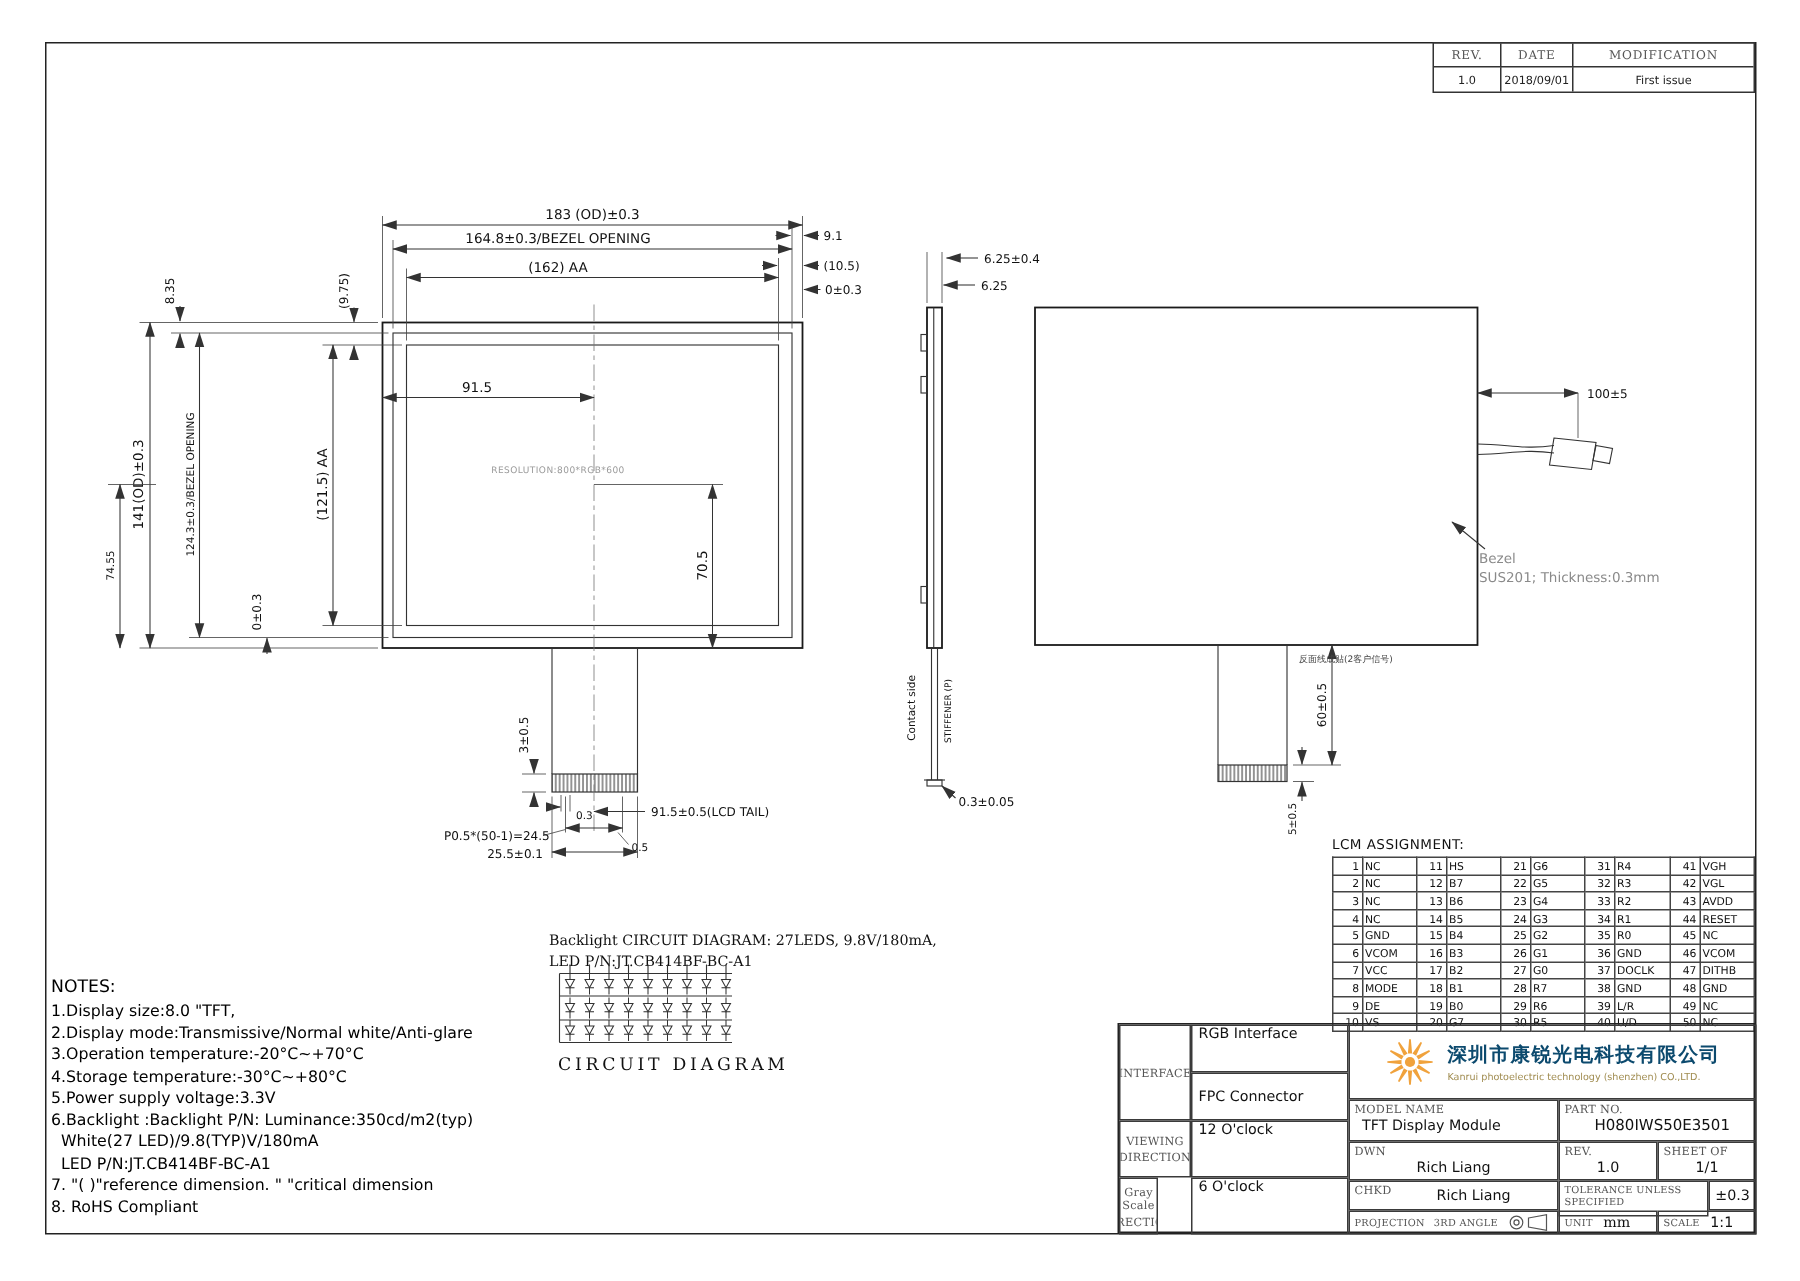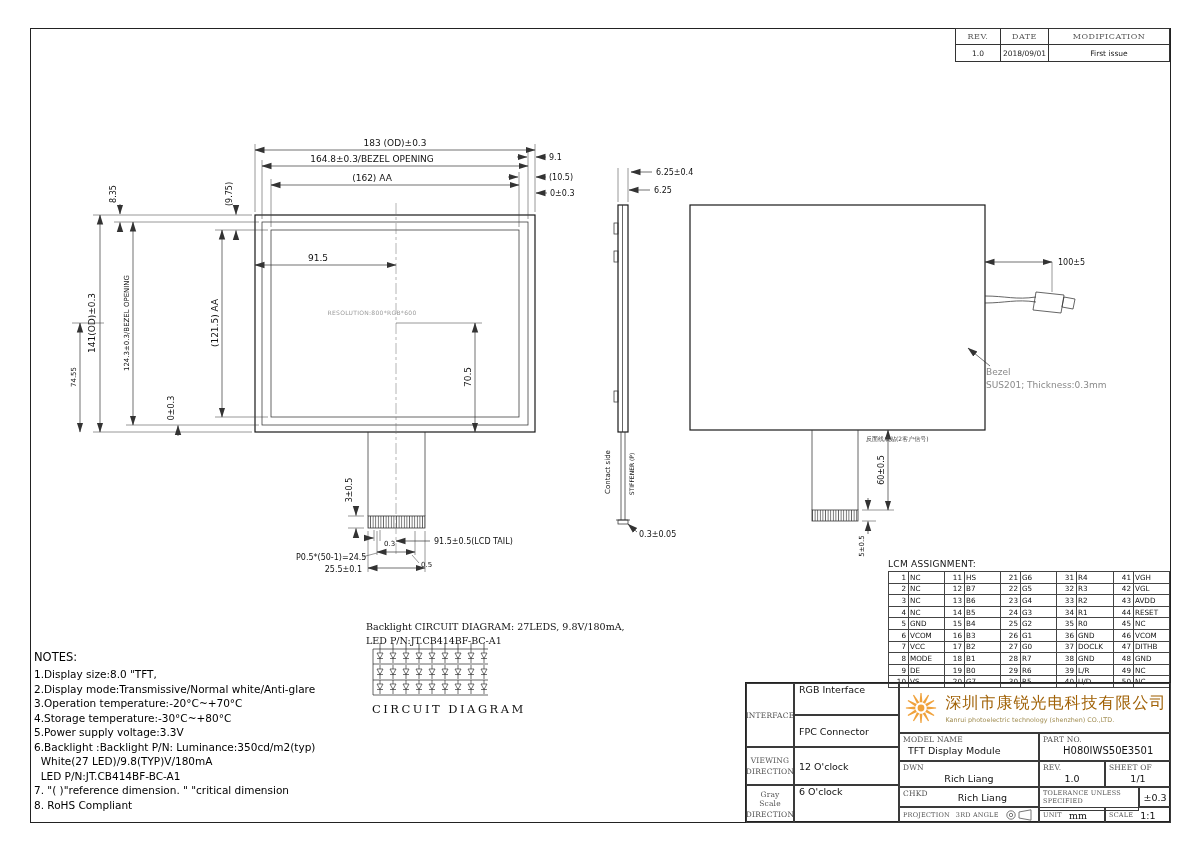--- a/index.html
+++ b/index.html
@@ -41,21 +41,21 @@
   .note-line{font-size:10.5px;line-height:14.5px;white-space:pre;}
   
   .tb{position:absolute;left:745px;top:682px;width:425px;height:140px;border:1.2px solid #222;box-sizing:border-box;}
   .tc{position:absolute;box-sizing:border-box;border:0.7px solid #3a3a3a;overflow:hidden;}
   .tl{font-family:"DejaVu Serif",serif;font-size:7.5px;color:#555;padding:1px 3px;letter-spacing:0.2px;}
   .tl2{font-family:"DejaVu Serif",serif;font-size:6.5px;color:#555;letter-spacing:0.2px;}
   .tv{font-size:9.5px;color:#111;padding:0 4px;}
   .center{display:flex;align-items:center;justify-content:center;text-align:center;}
   .vcenter{display:flex;flex-direction:column;align-items:center;justify-content:center;text-align:center;}
   .comp{display:flex;align-items:center;justify-content:center;gap:8px;}
-  .comp-cn{font-size:16px;font-weight:normal;color:#a16207;letter-spacing:1px;}
+  .comp-cn{font-size:13px;font-weight:bold;color:#0c4a6e;letter-spacing:1px;}
   .comp-en{font-size:6.4px;color:#a08c50;margin-top:2px;}
   .projrow{display:flex;align-items:center;gap:6px;padding:0 3px;}
 </style>
 </head>
 <body>
 
 <div class="page">
   <div class="frame"></div>
 
   <svg class="drawing" width="1200" height="854" viewBox="0 0 1200 854">
@@ -460,24 +460,24 @@
     <div class="tc" style="left:48px;top:0;width:105px;height:32px;display:flex;align-items:flex-start">
       <span class="tv">RGB Interface</span>
     </div>
     <div class="tc" style="left:48px;top:32px;width:105px;height:32px;display:flex;align-items:center">
       <span class="tv">FPC Connector</span>
     </div>
     <div class="tc vcenter" style="left:0;top:64px;width:48px;height:38px">
       <span class="tl">VIEWING</span>
       <span class="tl">DIRECTION</span>
     </div>
-    <div class="tc" style="left:48px;top:64px;width:105px;height:38px;display:flex;align-items:center">
+    <div class="tc" style="left:48px;top:64px;width:105px;height:38px;display:flex;">
       <span class="tv">12 O'clock</span>
     </div>
-    <div class="tc vcenter" style="left:0;top:102px;width:48px;height:38px">
+    <div class="tc vcenter" style="left:0;top:102px;width:26px;height:38px">
       <span class="tl">Gray Scale</span>
       <span class="tl">DIRECTION</span>
     </div>
     <div class="tc" style="left:48px;top:102px;width:105px;height:38px;display:flex;align-items:flex-start">
       <span class="tv">6 O'clock</span>
     </div>
 
     <div class="tc comp" style="left:153px;top:0;width:272px;height:50px">
       <svg width="34" height="34" viewBox="-18 -18 36 36">
         <g fill="#f0a23c">

